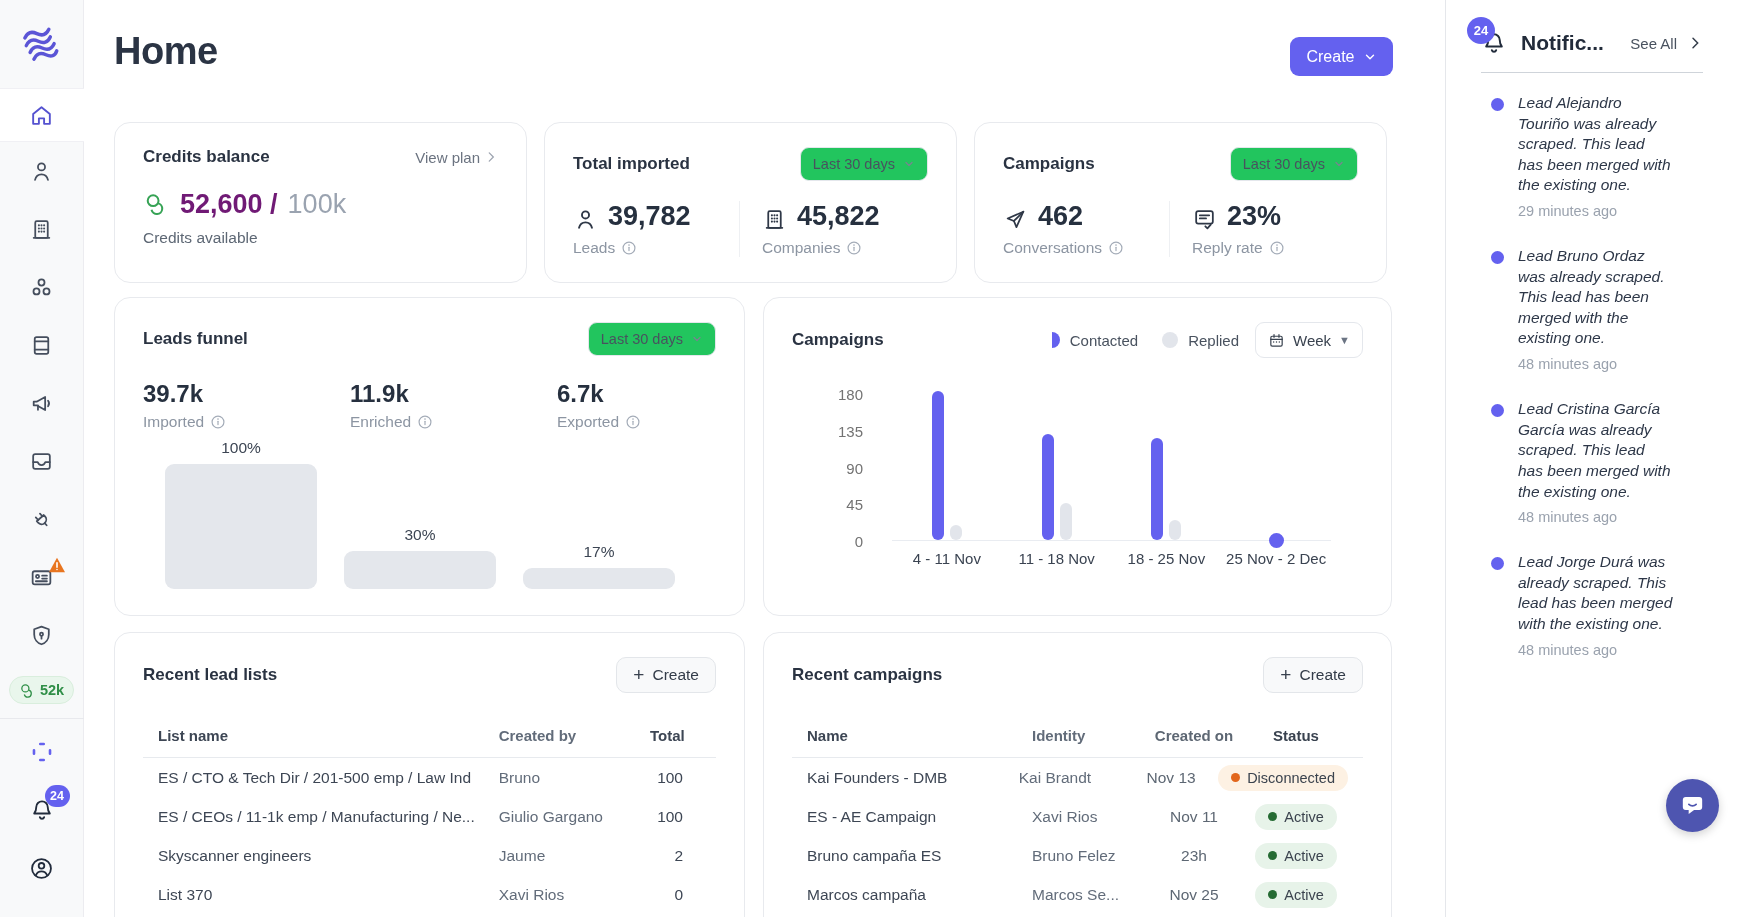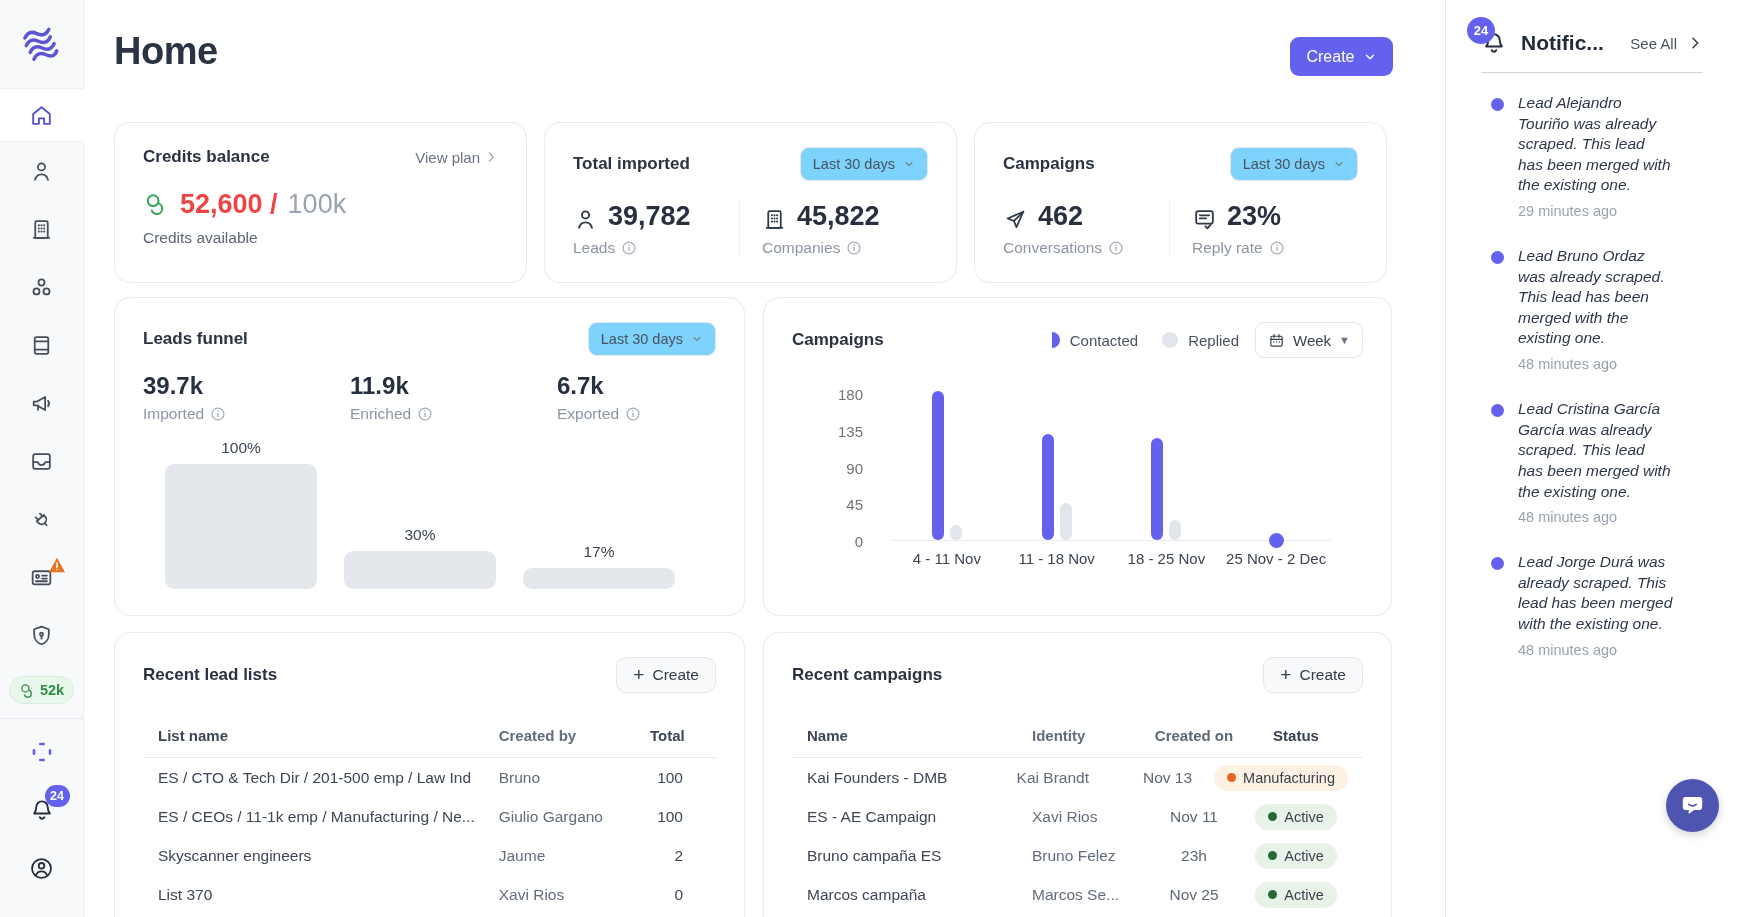--- a/index.html
+++ b/index.html
@@ -50,40 +50,40 @@
     font-family:inherit; display:flex; align-items:center; justify-content:center; gap:8px; cursor:pointer;
   }
 
   .card {
     position:absolute; background:#fff; border:1px solid #e8eaee; border-radius:16px;
   }
   .card-pad { padding:24px 28px; }
   .title-row { display:flex; align-items:center; }
   .card-title { font-size:17px; font-weight:700; color:#2a3342; }
   .range-pill {
-    margin-left:auto; border:1px solid #e4e7ec; border-radius:9px; background:#7dd3fc;
+    margin-left:auto; border:1px solid #e4e7ec; border-radius:9px; background:#22c55e;
     height:34px; padding:0 12px; display:flex; align-items:center; gap:8px;
     font-size:14.5px; color:#49525f; cursor:pointer; font-family:inherit;
   }
   .link-plan { margin-left:auto; display:flex; align-items:center; gap:4px; font-size:15px; color:#6b7380; cursor:pointer; }
 
   
   .stats-row { display:flex; margin-top:20px; }
   .stat-block { flex:1; }
   .stat-divider { width:1px; background:#eef0f3; margin:0 22px 0 0; }
   .stat-value-row { display:flex; align-items:flex-end; gap:10px; }
   .stat-value { font-size:27px; font-weight:700; color:#26303f; }
   .stat-label { margin-top:7px; font-size:15.5px; color:#8c95a2; display:flex; align-items:center; gap:6px; }
   .credits-line { display:flex; align-items:center; gap:10px; margin-top:22px; }
-  .credits-used { font-size:27px; font-weight:700; color:#ef4444; }
+  .credits-used { font-size:27px; font-weight:700; color:#701a75; }
   .credits-total { font-size:27px; font-weight:400; color:#9aa3b0; }
   .credits-caption { margin-top:9px; font-size:15.5px; color:#5d6774; }
 
   
-  .funnel-stats { display:flex; margin-top:16px;gap:48px; }
+  .funnel-stats { display:flex; margin-top:24px;gap:48px; }
   .funnel-stat { width:186px; }
   .funnel-stat .v { font-size:24px; font-weight:700; color:#26303f; }
   .funnel-stat .l { margin-top:5px; font-size:15.5px; color:#8c95a2; display:flex; align-items:center; gap:6px; }
   .funnel-bars { position:absolute; left:31px; bottom:26px; display:flex; align-items:flex-end; gap:8px; }
   .funnel-stage { display:flex; flex-direction:column; align-items:center; justify-content:flex-end;padding-left:19px; }
   .funnel-bar { width:152px; background:#e4e7ec; border-radius:9px; }
   .funnel-label { font-size:15.5px; color:#3c4553; margin-bottom:7px; }
 
   
   .legend { margin-left:auto; display:flex; align-items:center; gap:10px; }
@@ -582,21 +582,21 @@
         <span class="k-on">Created on</span>
         <span class="k-status" style="justify-content:center;">Status</span>
       </div>
       <div class="tbl-row">
         <span class="k-name">Kai Founders - DMB</span>
         <span class="k-id">Kai Brandt</span>
         <span class="k-on">Nov 13</span>
         <span class="k-status">
             <span class="badge warn">
               <span class="bdot"></span>
-              <span>Manufacturing</span>
+              <span>Disconnected</span>
             </span>
           </span>
       </div>
       <div class="tbl-row">
         <span class="k-name">ES - AE Campaign</span>
         <span class="k-id">Xavi Rios</span>
         <span class="k-on">Nov 11</span>
         <span class="k-status">
             <span class="badge ok">
               <span class="bdot"></span>

